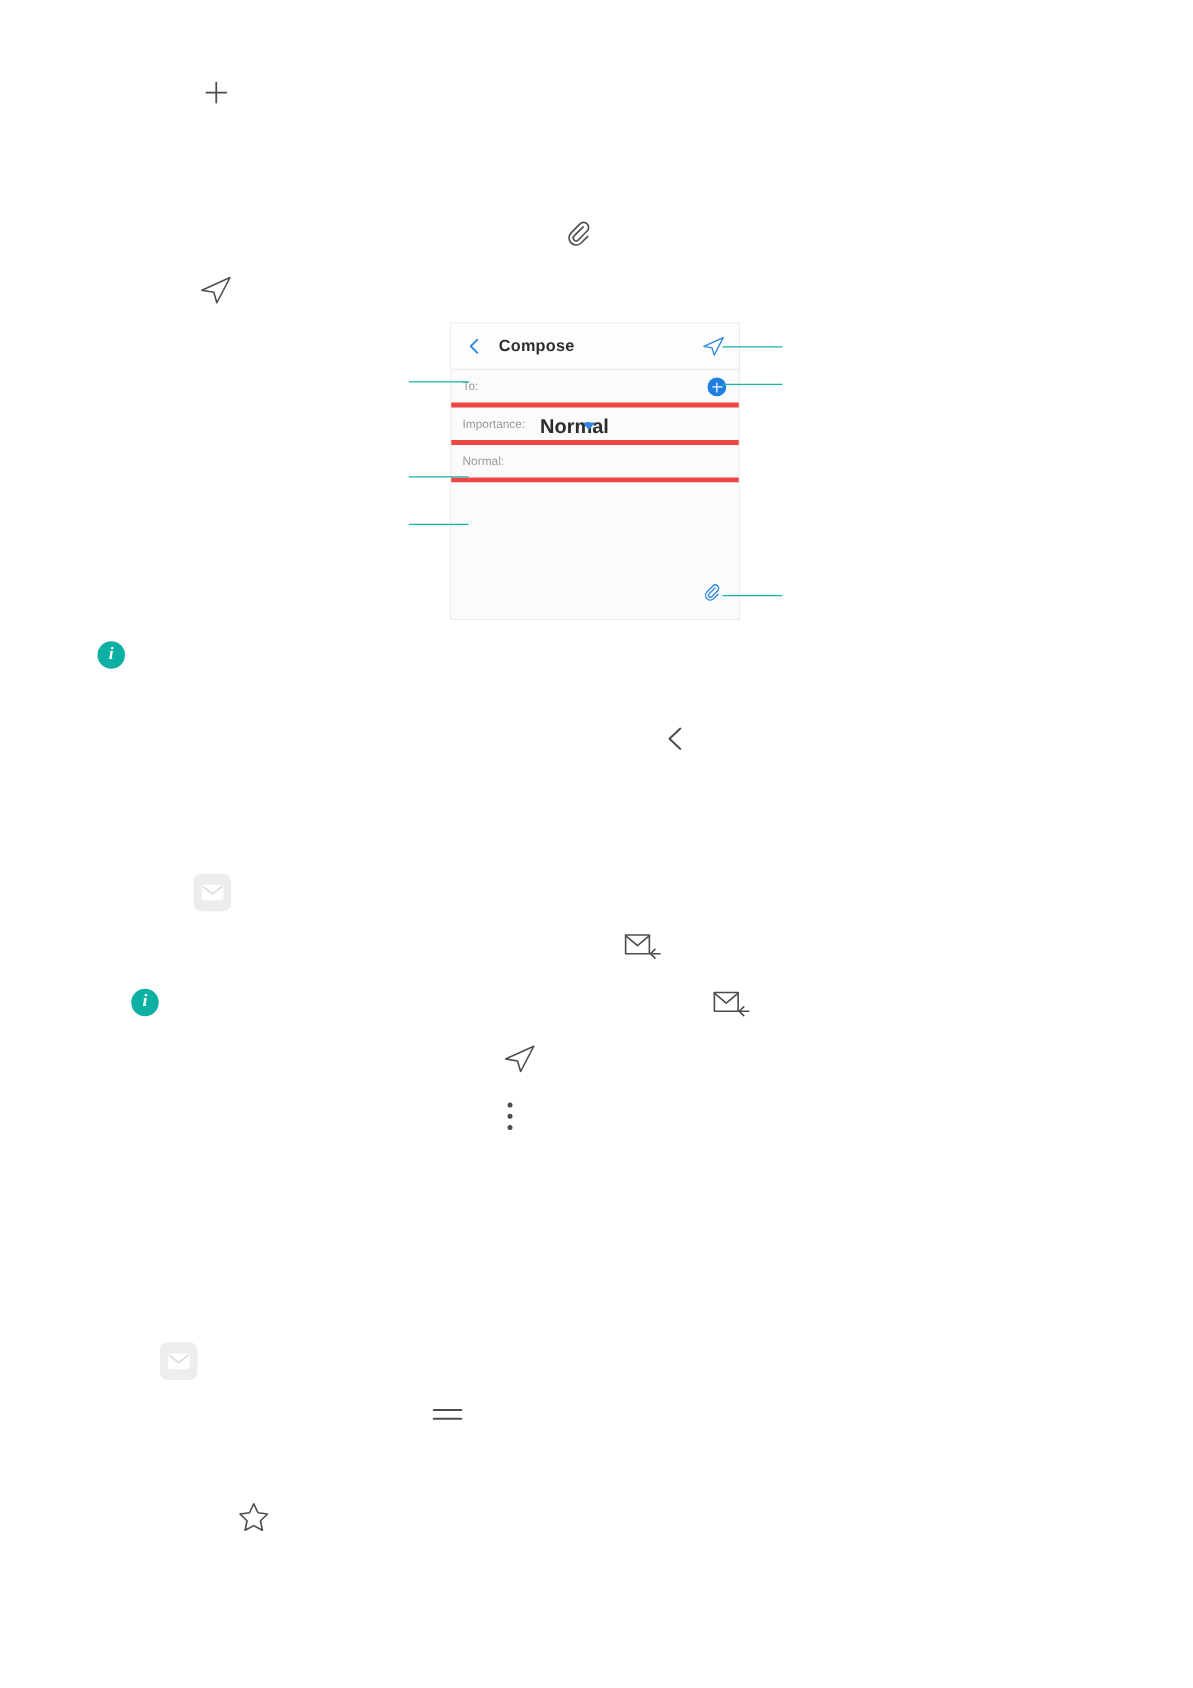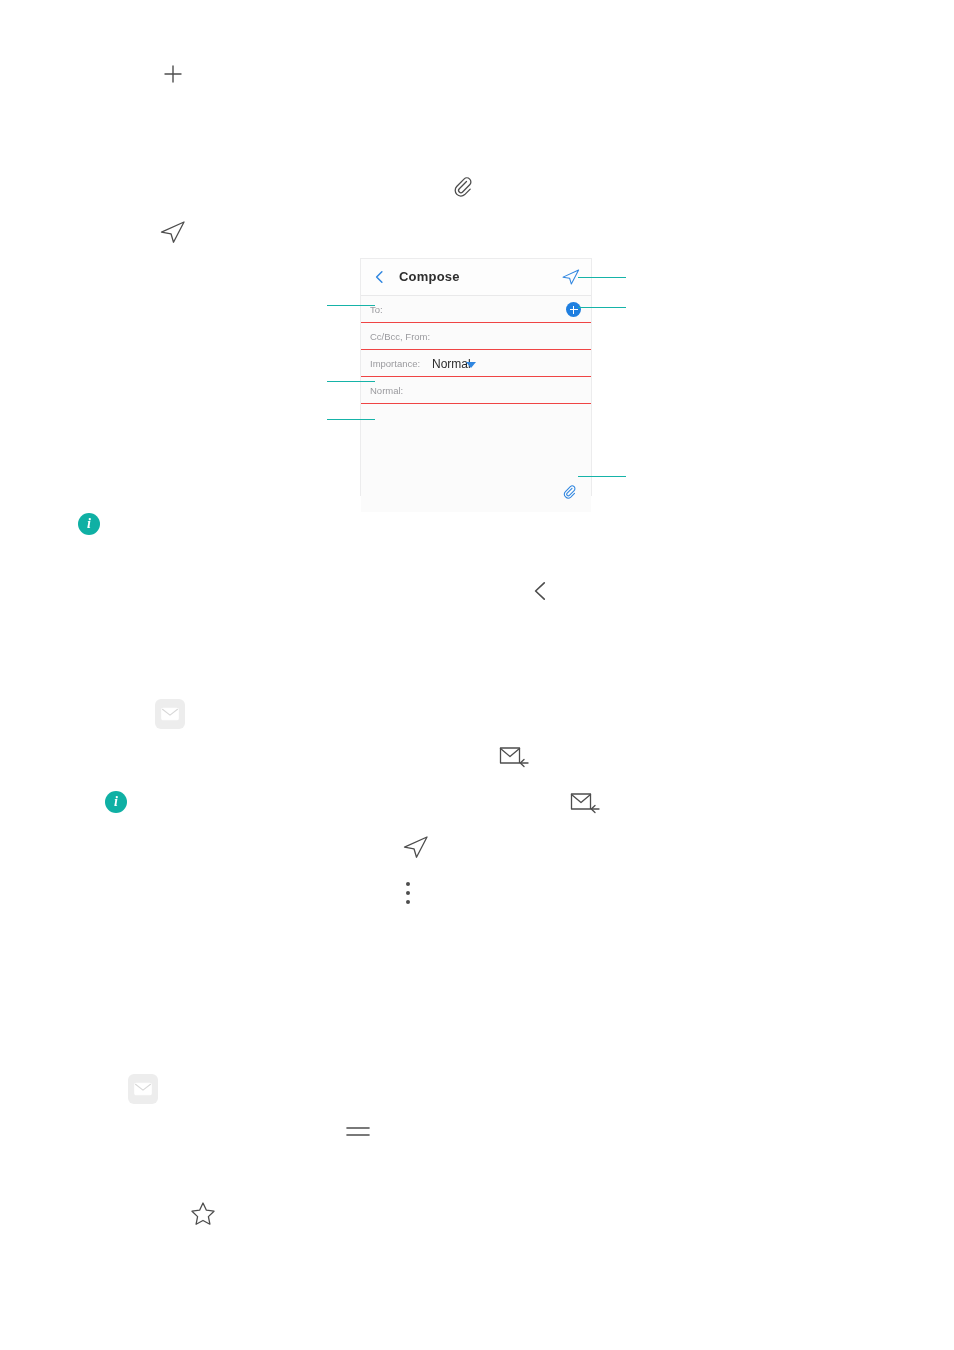--- a/index.html
+++ b/index.html
@@ -54,35 +54,35 @@
     position: absolute;
     left: 38px; top: 10px;
     font-size: 13px;
     font-weight: bold;
     color: #2e2e2e;
     letter-spacing: .2px;
   }
   .row {
     position: relative;
     height: 26px;
-    border-bottom: 1px solid #ef4444;
+    border-bottom: 4px solid #ef4444;
     padding-left: 9px;
   }
   .row-label {
     position: absolute;
     top: 8px; left: 9px;
     font-size: 9.5px;
     color: #9a9a9e;
   }
   .imp-value {
     position: absolute;
     top: 7px; left: 71px;
-    font-size: 12px;
+    font-size: 16px;
     color: #2c2c2c;
-    font-weight: normal;
+    font-weight: bold;
   }
   .caret {
     position: absolute;
     top: 12px; left: 105px;
     width: 0; height: 0;
     border-left: 5px solid transparent;
     border-right: 5px solid transparent;
     border-top: 6px solid #2f86e0;
   }
   .plus-circle {
@@ -162,23 +162,20 @@
         <path d="M2.5 13.2 L25 3 L14.5 23.2 L12 14.8 Z"></path>
       </svg>
     </div>
   </div>
 
   <div class="row">
     <span class="row-label">To:</span>
     <span class="plus-circle"></span>
   </div>
 
-  <div class="row">
-    <span class="row-label">Cc/Bcc, From:</span>
-  </div>
 
   <div class="row">
     <span class="row-label">Importance:</span>
     <span class="imp-value">Normal</span>
     <span class="caret"></span>
   </div>
 
   <div class="row">
     <span class="row-label">Normal:</span>
   </div>

